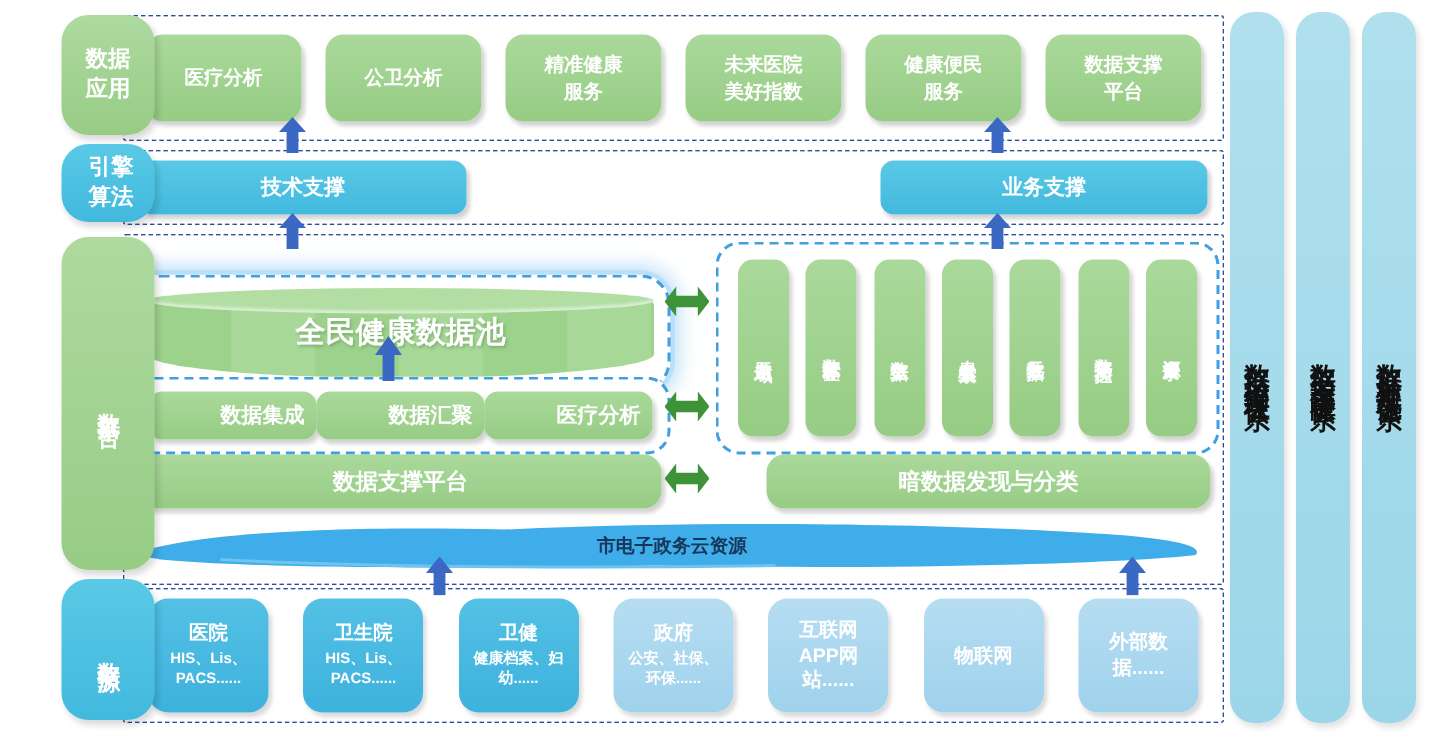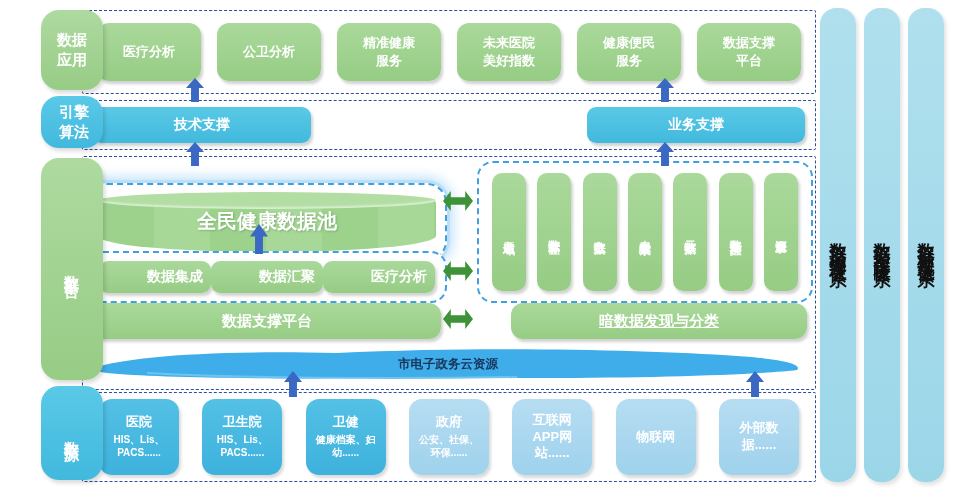--- a/index.html
+++ b/index.html
@@ -180,21 +180,21 @@
           </div>
         <div class="gbox gov-box">
             <span>资源目录</span>
           </div>
       </div>
     </div>
 
     <div class="gbox bar" style="left:10px;top:146px;width:348px;">
         <span>数据支撑平台</span>
       </div>
-    <div class="gbox bar" style="left:428px;top:146px;width:296px;text-decoration:underline;">
+    <div class="gbox bar" style="left:428px;top:146px;width:296px;">
         <span>暗数据发现与分类</span>
       </div>
 
     <div class="arrow-lr" style="left:360px;top:32px;"></div>
     <div class="arrow-lr" style="left:360px;top:102px;"></div>
     <div class="arrow-lr" style="left:360px;top:150px;"></div>
 
     <div class="cloud">
       <svg viewBox="0 0 722 38" preserveAspectRatio="none">
         <path d="M6 23 C40 12, 120 5, 250 8 C400 1, 560 5, 650 11 C695 14, 716 19, 710 25

